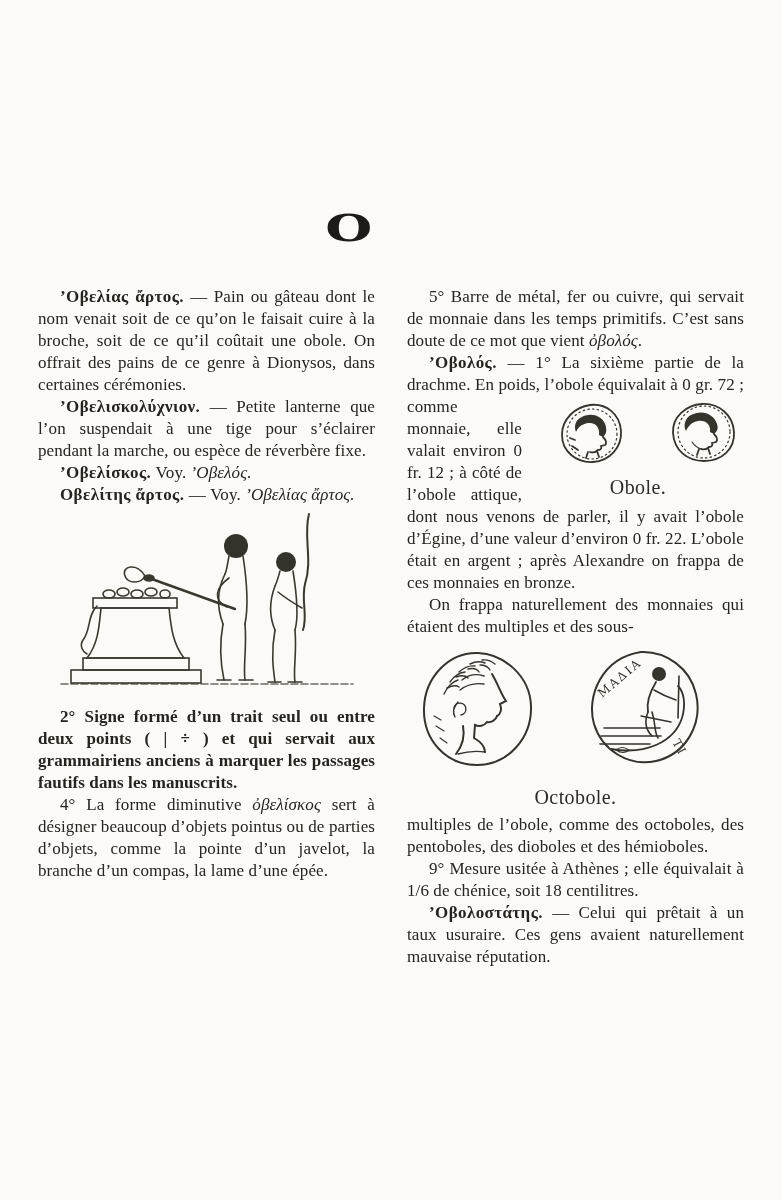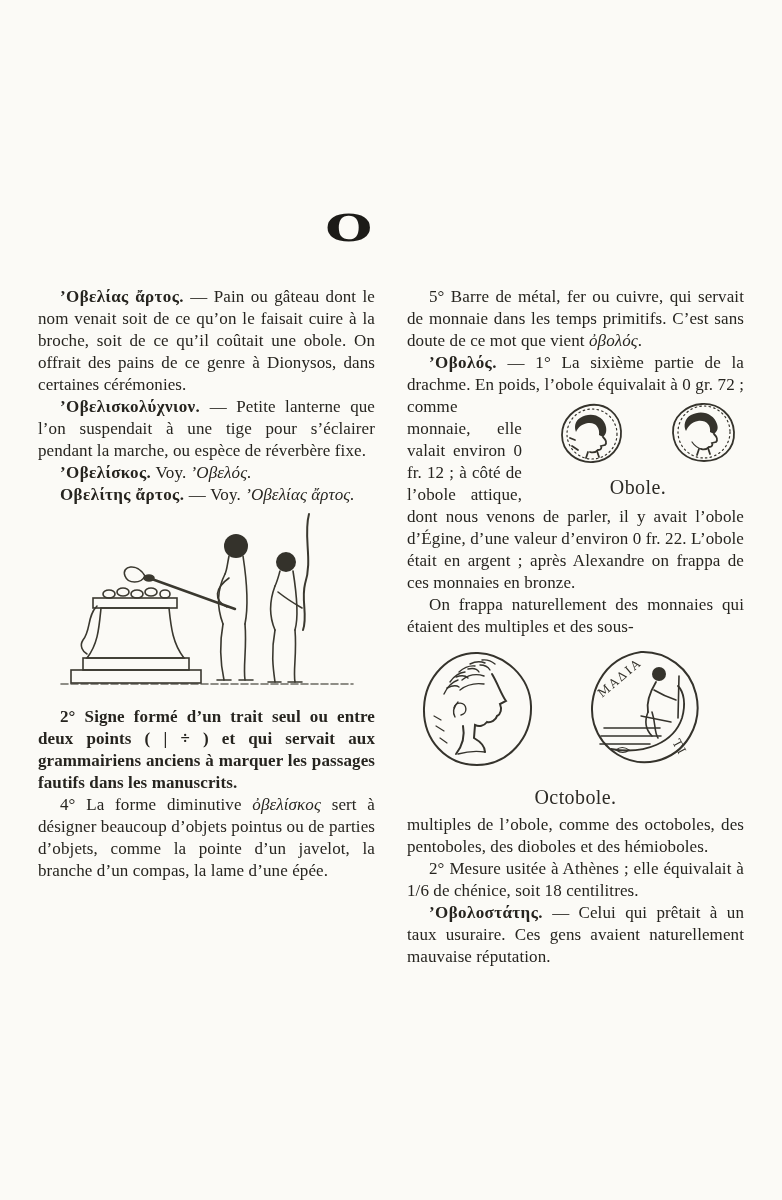--- a/index.html
+++ b/index.html
@@ -232,20 +232,20 @@
             <path d="M200,104 q6,-5 13,0 q-6,5 -13,0" stroke-width="1.2"></path>
           </g>
           <text class="coin-letters" x="186" y="52" transform="rotate(-40 186 52)">ΜΑΔΙΑ</text>
           <text class="coin-letters" x="256" y="96" transform="rotate(62 256 96)">ΤΙ</text>
         </svg>
         <figcaption class="cap">Octobole.</figcaption>
       </figure>
 
       <p class="cont"><span>multiples de l’obole, comme des octoboles, des pentoboles, des dioboles et des hémioboles.</span></p>
 
-      <p><span>2° Mesure usitée à Athènes ; elle équivalait à 1/6 de chénice, soit 18 centilitres.</span></p>
+      <p><span>9° Mesure usitée à Athènes ; elle équivalait à 1/6 de chénice, soit 18 centilitres.</span></p>
 
       <p><b class="hw">’Οβολοστάτης.</b><span> — Celui qui prêtait à un taux usuraire. Ces gens avaient naturellement mauvaise réputation.</span></p>
 
 
     </div>
   </div>
 </div>
 
 </body></html>

